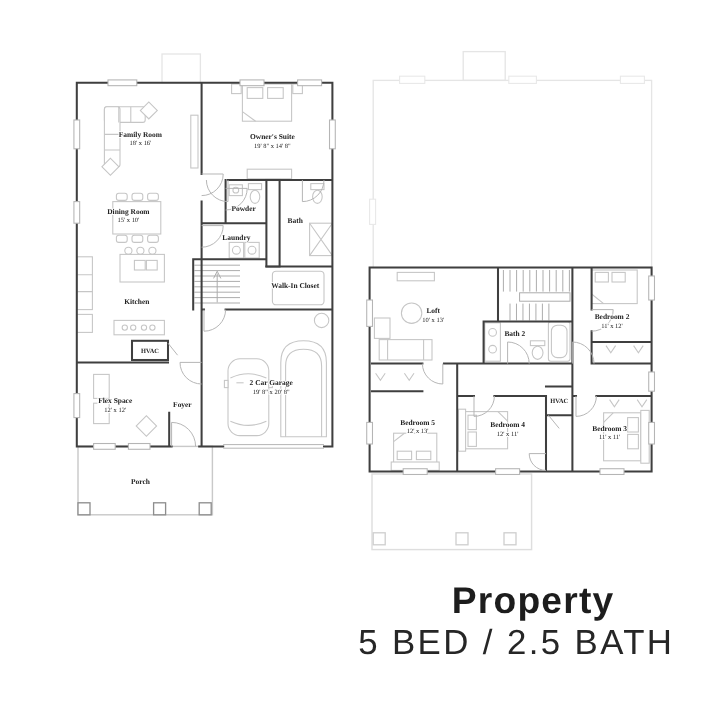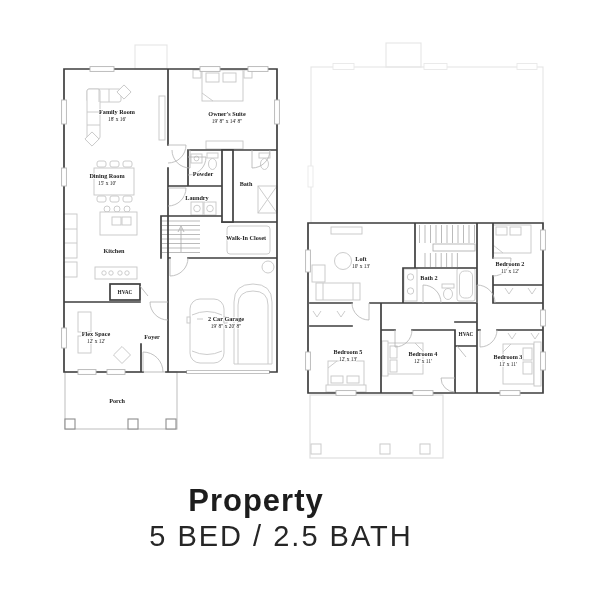--- a/index.html
+++ b/index.html
@@ -18,23 +18,23 @@
   .porch2{stroke:#dedede;stroke-width:1.2;fill:none;}
   .post{fill:#fff;stroke:#8d8d8d;stroke-width:1.1;}
   .post2{fill:#fff;stroke:#cfcfcf;stroke-width:1.1;}
   .win{fill:#fff;stroke:#b5b5b5;stroke-width:0.9;}
   text{font-family:"Liberation Serif",serif;fill:var(--ink,#232323);
        paint-order:stroke;stroke:#fff;stroke-width:1.6px;text-anchor:middle;}
   .rn{font-size:6.2px;font-weight:bold;}
   .rn-sm{font-size:5.3px;font-weight:bold;}
   .rd{font-size:5.4px;}
   
-  .footer-title{position:absolute;top:483px;left:0;width:512px;text-align:center;
+  .footer-title{position:absolute;top:483px;left:0;width:512px;text-align:right;
     font-size:31px;font-weight:700;color:var(--title,#1d1d1d);letter-spacing:1px;}
-  .footer-subtitle{position:absolute;top:520px;left:0;width:562px;text-align:center;
+  .footer-subtitle{position:absolute;top:520px;left:0;width:562px;text-align:right;
     font-size:29px;font-weight:400;color:#262626;letter-spacing:2px;}
 </style>
 </head>
 <body>
 
 <div class="canvas">
 <svg width="600" height="480" viewBox="0 0 600 480">
 
   <g>
 

